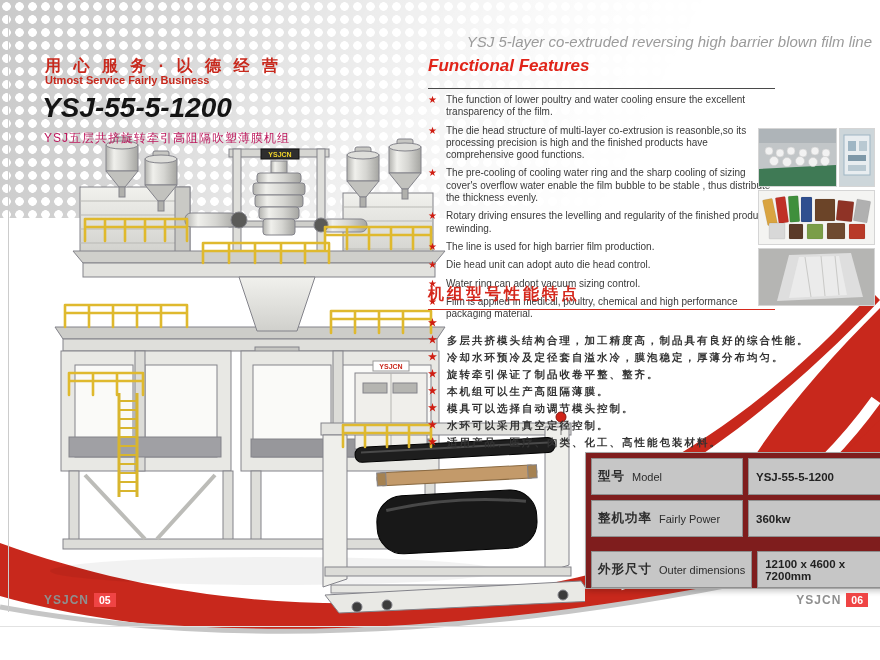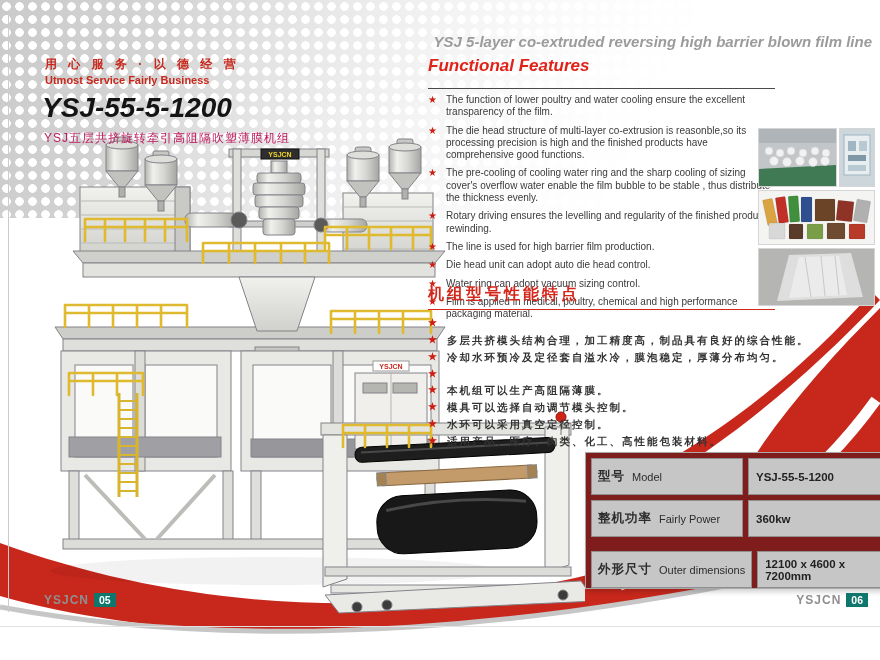--- a/index.html
+++ b/index.html
@@ -12,25 +12,25 @@
     background-image:radial-gradient(circle,#ffffff 4px,rgba(255,255,255,0) 4.6px),
       linear-gradient(105deg,#c7c7c7 0%,#dddddd 35%,#f2f2f2 65%,#ffffff 90%);
     background-size:13px 13px,100% 100%;
     -webkit-mask-image:linear-gradient(118deg,rgba(0,0,0,.95) 18%,rgba(0,0,0,.45) 48%,transparent 74%);
     mask-image:linear-gradient(118deg,rgba(0,0,0,.95) 18%,rgba(0,0,0,.45) 48%,transparent 74%);}
 
   .page-edge-left{left:8px;top:14px;width:1px;height:598px;background:#cccccc;}
   .page-edge-bottom{left:0;top:626px;width:880px;height:1px;background:#e2e2e2;}
 
   
-  .slogan-cn{left:45px;top:56px;font-size:12px;font-weight:bold;color:#c8281c;letter-spacing:4px;}
+  .slogan-cn{left:45px;top:56px;font-size:16px;font-weight:bold;color:#c8281c;letter-spacing:4px;}
   .slogan-en{left:45px;top:74px;font-size:11px;font-weight:bold;color:#c8281c;}
   .model-title{left:42px;top:92px;font-size:28px;font-weight:800;font-style:italic;color:#141414;}
   .model-desc{left:44px;top:130px;font-size:12px;color:#be185d;letter-spacing:1px;}
-  .page-title{left:360px;top:33px;width:512px;text-align:right;font-size:15px;font-weight:bold;
+  .page-title{left:360px;top:33px;width:512px;text-align:right;font-size:15px;font-weight:normal;
               font-style:italic;color:#9b9b9b;}
 
   
   .feat-head{left:428px;top:56px;font-size:17px;font-weight:bold;font-style:italic;color:#e02318;}
   .feat-rule{left:428px;top:88px;width:347px;height:1px;background:#4a4a4a;}
   .feat-list{left:428px;top:94px;width:347px;list-style:none;margin:0;padding:0;}
   .feat-list li{display:flex;gap:5px;margin-bottom:6px;font-size:10px;line-height:12.3px;color:#3a3a3a;}
   .star{color:#cf1d12;font-size:10px;line-height:12px;flex:0 0 13px;}
   .cn-head{left:428px;top:284px;font-size:16px;font-weight:bold;color:#d5281c;letter-spacing:3px;}
   .cn-rule{left:428px;top:309px;width:347px;height:1px;background:#d5281c;}
@@ -49,21 +49,21 @@
   .spec-row:last-child{margin-bottom:0;margin-top:14px;}
   .cell{background:#c6c6c6;border:1px solid #8f8f8f;box-sizing:border-box;display:flex;
         align-items:center;}
   .cell-label{flex:0 0 152px;padding:0 6px;gap:7px;}
   .cell-value{flex:1;padding:0 7px;font-size:11.5px;font-weight:bold;color:#222;}
   .lab-cn{font-size:12.5px;font-weight:bold;color:#2c2c2c;letter-spacing:1px;white-space:nowrap;}
   .lab-en{font-size:11px;color:#2c2c2c;white-space:nowrap;}
 
   
   .footer{top:593px;font-size:12px;font-weight:bold;color:#8f8f8f;letter-spacing:1px;}
-  .footer .pg{display:inline-block;background:#0f766e;color:#fff;font-size:10.5px;font-weight:bold;
+  .footer .pg{display:inline-block;background:#ef4444;color:#fff;font-size:10.5px;font-weight:bold;
               padding:1px 5px;margin-left:5px;letter-spacing:0;}
   .footer-left{left:44px;}
   .footer-right{left:760px;width:108px;text-align:right;}
 </style>
 </head>
 <body>
 
 <div class="page">
 
   <div class="abs dots"></div>
@@ -284,20 +284,21 @@
     <li>
         <span class="star">★</span>
         <span>多层共挤模头结构合理，加工精度高，制品具有良好的综合性能。</span>
       </li>
     <li>
         <span class="star">★</span>
         <span>冷却水环预冷及定径套自溢水冷，膜泡稳定，厚薄分布均匀。</span>
       </li>
     <li>
         <span class="star">★</span>
+        <span>旋转牵引保证了制品收卷平整、整齐。</span>
       </li>
     <li>
         <span class="star">★</span>
         <span>本机组可以生产高阻隔薄膜。</span>
       </li>
     <li>
         <span class="star">★</span>
         <span>模具可以选择自动调节模头控制。</span>
       </li>
     <li>

